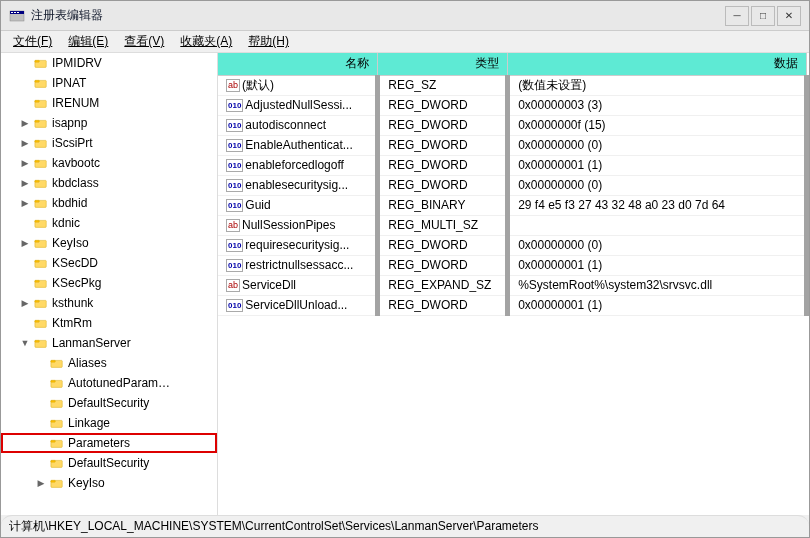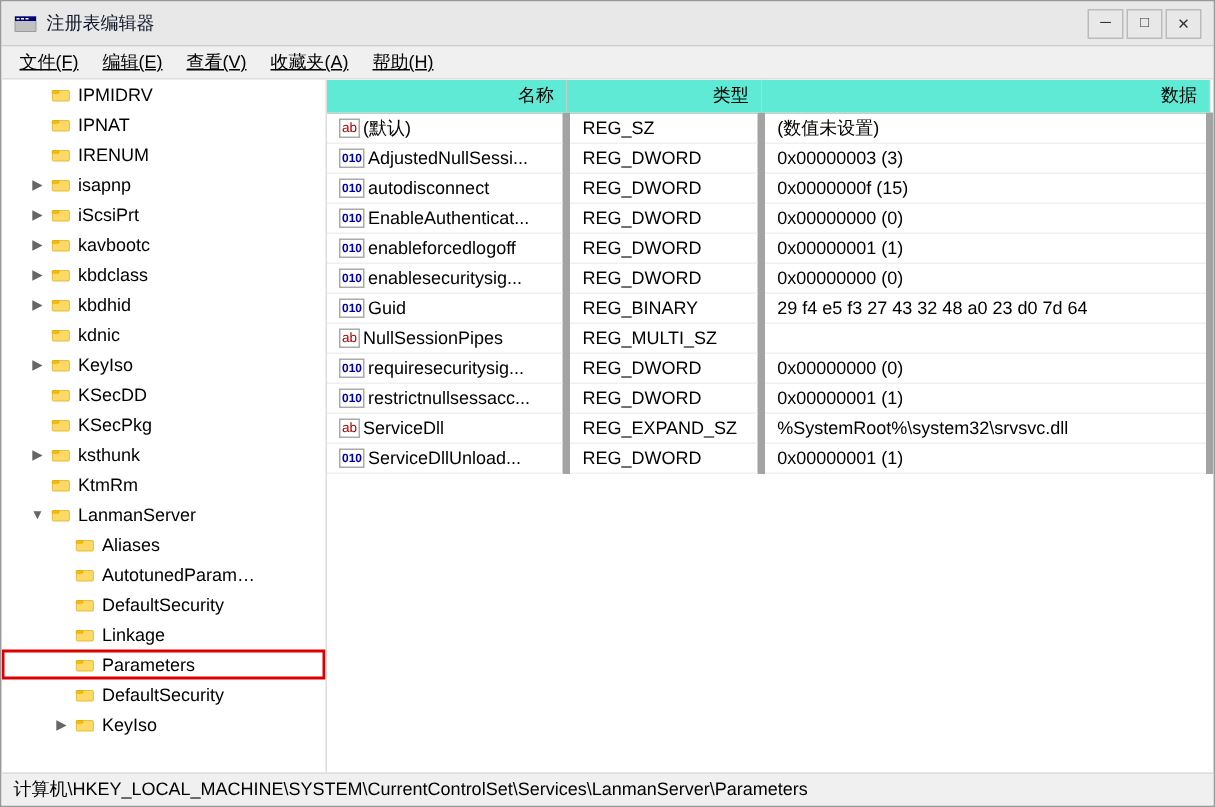--- a/index.html
+++ b/index.html
@@ -152,20 +152,21 @@
       height: 20px;
       white-space: nowrap;
     }
     .status-bar {
       height: 22px;
       background: #f0f0f0;
       border-top: 1px solid #ddd;
       display: flex;
       align-items: center;
       padding: 0 8px;
+      border-radius: 11px;
     }
     .status-path {
       font-size: 12px;
       color: #000;
       white-space: nowrap;
     }
     
     .left-panel::-webkit-scrollbar,
     .right-panel::-webkit-scrollbar {
       width: 14px;

